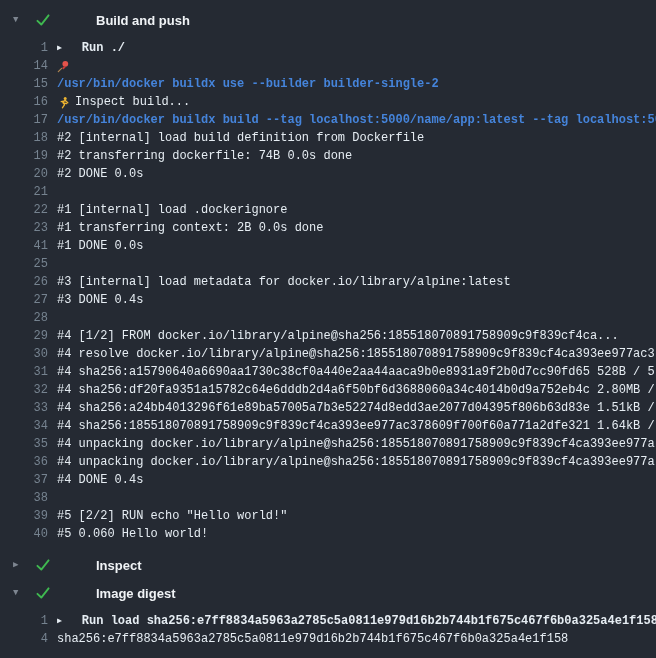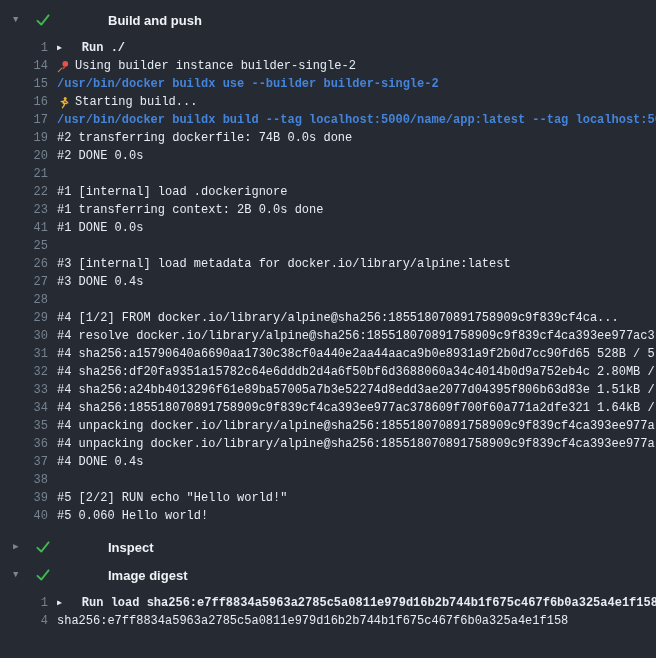--- a/index.html
+++ b/index.html
@@ -9,21 +9,20 @@
     background:#252a33;
     font-family:"Liberation Mono","DejaVu Sans Mono",monospace;
   }
   .log-viewer { padding-top:6px; width:656px; }
   .section-header {
     display:flex; align-items:center; height:28px; padding-left:13px; cursor:pointer;
   }
   .chevron { width:15px; flex:none; font-size:9px; color:#7d8590; line-height:1; }
   .check { width:16px; flex:none; margin-left:8px; display:flex; align-items:center; }
   .section-title {
-    margin-left:12px;
     font-family:"Liberation Sans","DejaVu Sans",sans-serif;
     font-weight:bold; font-size:13px; color:#f0f3f6;padding-left:44px;
   }
   .section-lines { margin:5px 0 8px 0; }
   .line { display:flex; height:18px; align-items:center; overflow:hidden; }
   .num {
     width:48px; flex:none; text-align:right; margin-right:9px;
     color:#768390; font-size:12px; cursor:pointer;
   }
   .text {
@@ -54,36 +53,40 @@
         <div class="line">
           <span class="num">1</span>
           <span class="text line-run"><span class="play">▶</span><span class="line-content">Run ./</span></span>
         </div>
         <div class="line">
           <span class="num">14</span>
           <span class="text line-text"><span class="emoji"><svg width="13" height="13" viewBox="0 0 13 13">
                 <circle cx="8.3" cy="3.8" r="2.9" fill="#e5534b"></circle>
                 <rect x="6.0" y="5.8" width="1.9" height="3.4" fill="#c93c37" transform="rotate(45 6.9 7.5)"></rect>
                 <path d="M4.6 8.4 L1.3 11.7" stroke="#b08651" stroke-width="1.2" stroke-linecap="round"></path>
-              </svg></span><span class="line-content">Using builder instance builder-single-2</span></span>
+              </svg></span></span>
         </div>
         <div class="line">
           <span class="num">15</span>
           <span class="text line-command"><span class="line-content">/usr/bin/docker buildx use --builder builder-single-2</span></span>
         </div>
         <div class="line">
           <span class="num">16</span>
           <span class="text line-text"><span class="emoji"><svg width="13" height="13" viewBox="0 0 13 13">
                 <circle cx="8.2" cy="2.4" r="1.5" fill="#edb431"></circle>
                 <path d="M8 4.2 L5.8 6.6 L7.6 8.6 L5.4 11.8 M5.8 6.6 L9.6 7.6 M7.8 4.8 L4.2 5.6 M8.6 4.8 L10.8 6.8" stroke="#edb431" stroke-width="1.3" fill="none" stroke-linecap="round" stroke-linejoin="round"></path>
-              </svg></span><span class="line-content">Starting build...</span></span>
+              </svg></span><span class="line-content">Inspect build...</span></span>
         </div>
         <div class="line">
           <span class="num">17</span>
           <span class="text line-command"><span class="line-content">/usr/bin/docker buildx build --tag localhost:5000/name/app:latest --tag localhost:50</span></span>
+        </div>
+        <div class="line">
+          <span class="num">18</span>
+          <span class="text line-text"><span class="line-content">#2 [internal] load build definition from Dockerfile</span></span>
         </div>
         <div class="line">
           <span class="num">19</span>
           <span class="text line-text"><span class="line-content">#2 transferring dockerfile: 74B 0.0s done</span></span>
         </div>
         <div class="line">
           <span class="num">20</span>
           <span class="text line-text"><span class="line-content">#2 DONE 0.0s</span></span>
         </div>
         <div class="line">

